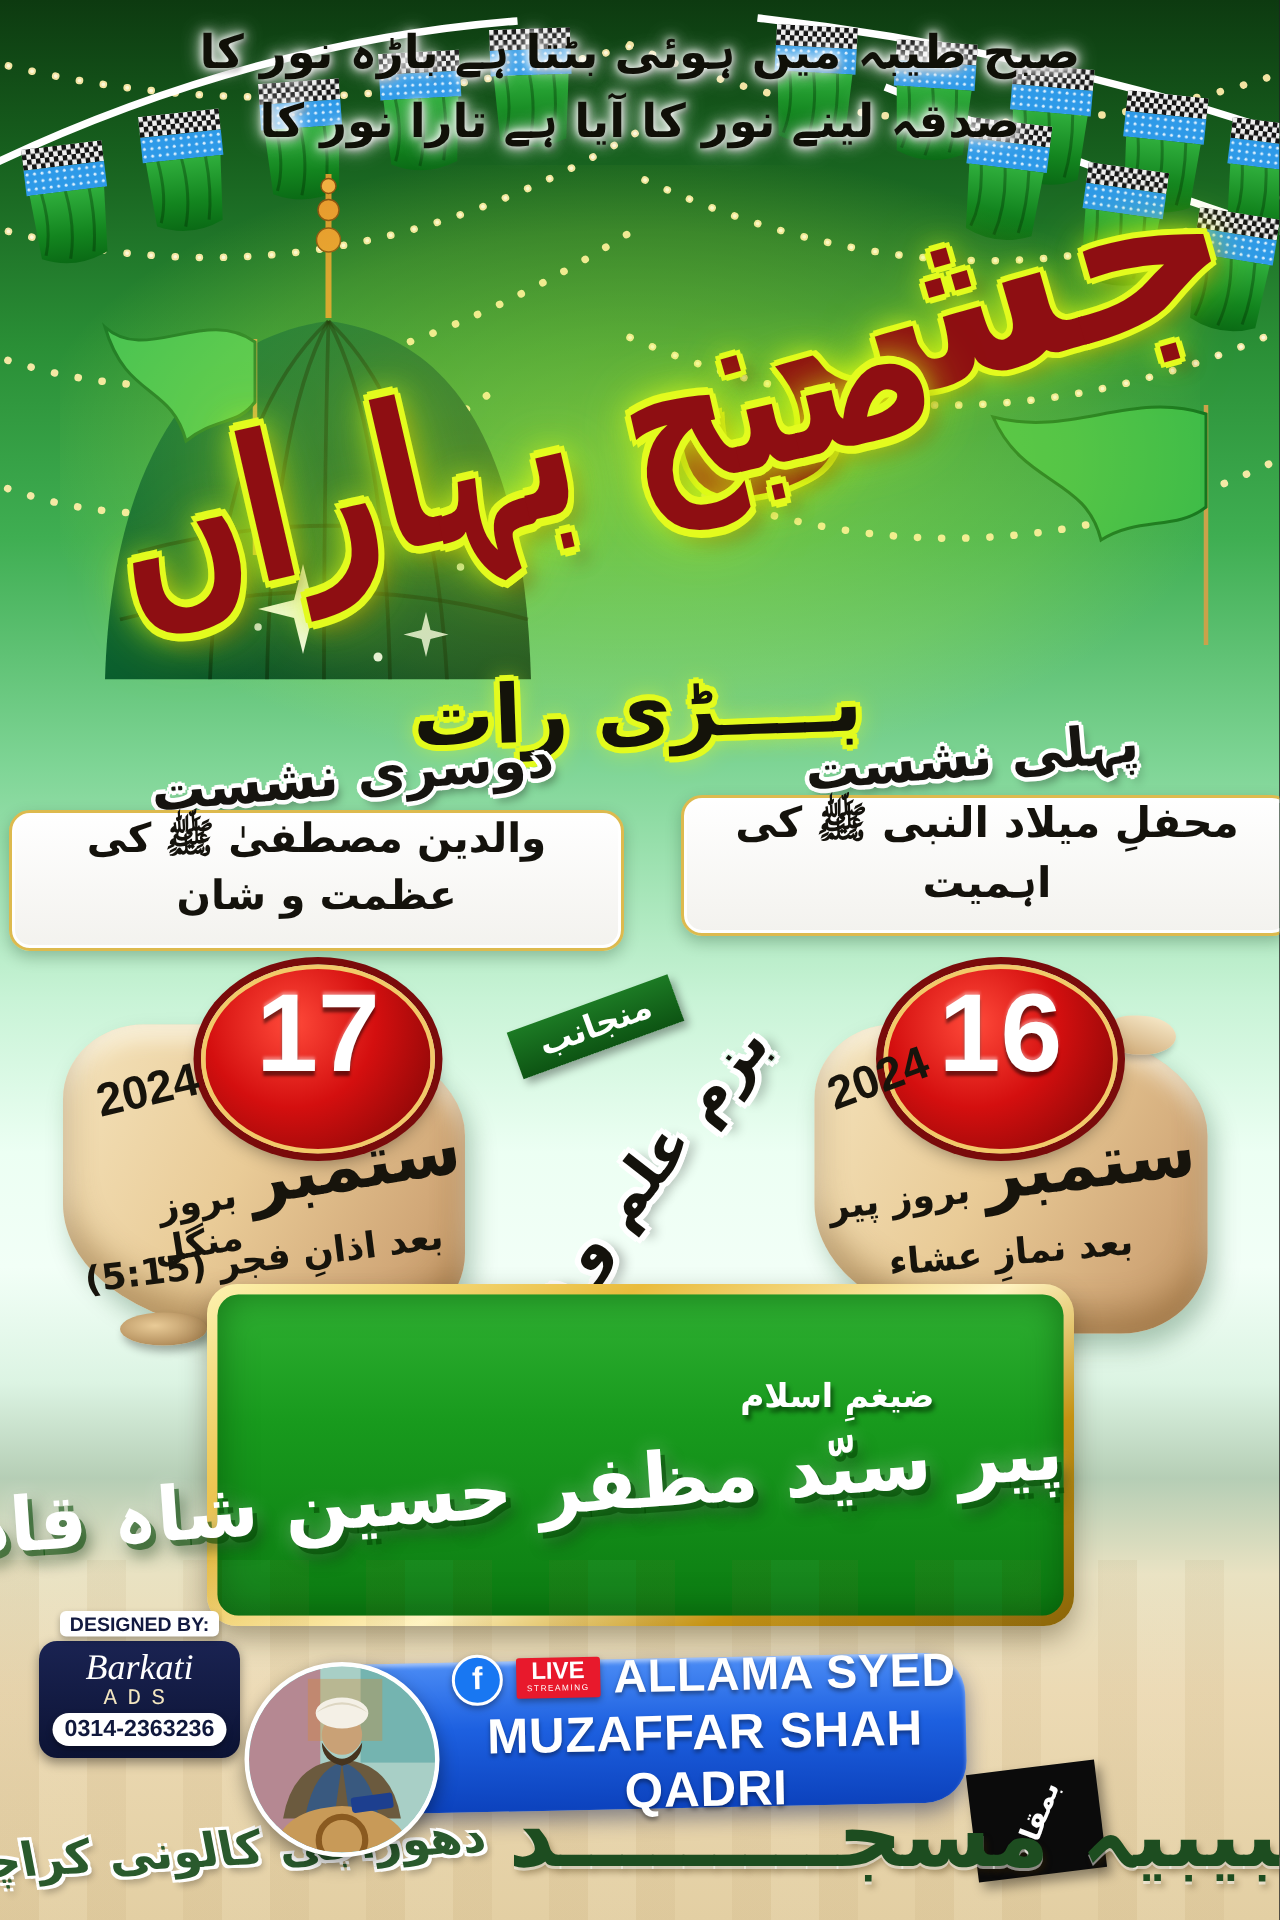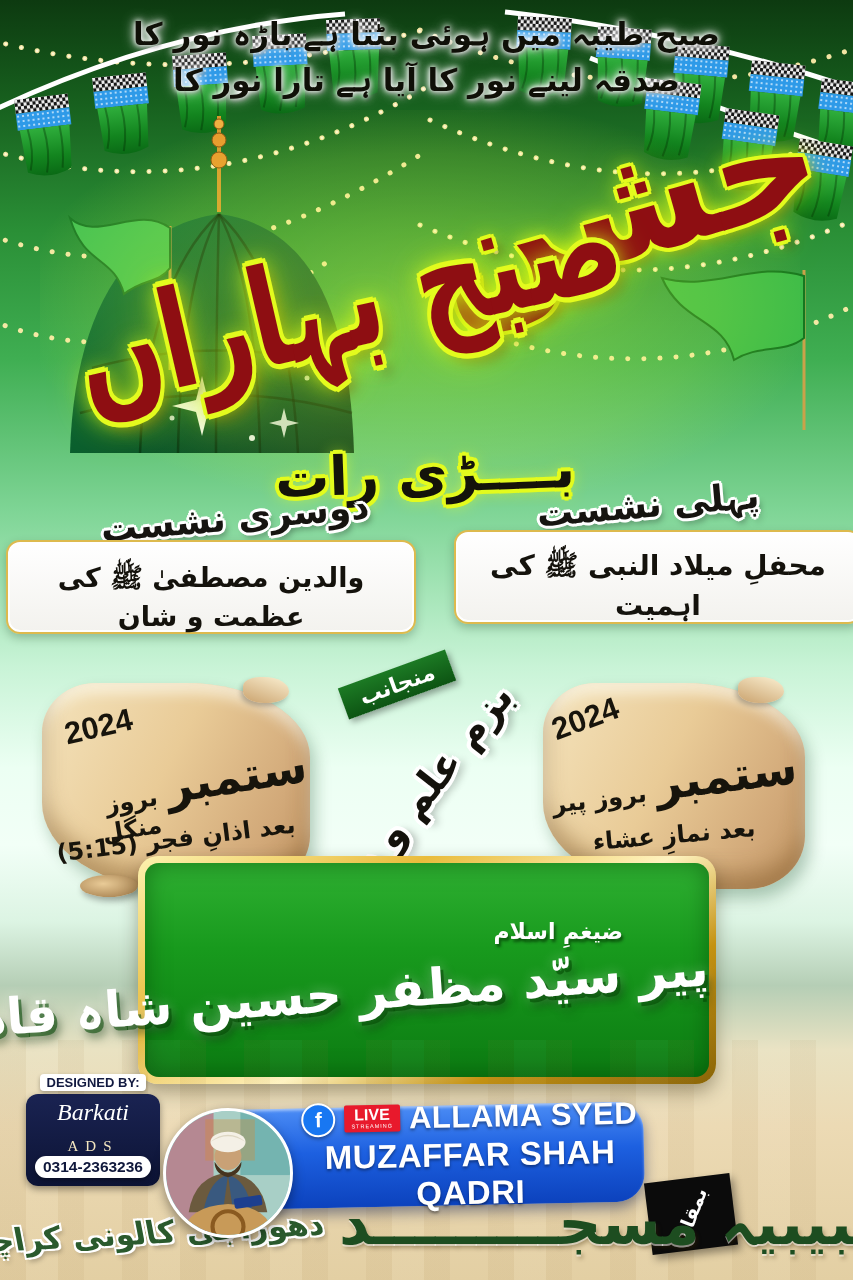--- a/index.html
+++ b/index.html
@@ -2,21 +2,21 @@
 <html lang="ur"><head>
 <meta charset="utf-8">
 <style>
   html,body{margin:0;padding:0;background:#222;}
   #poster{position:relative;width:853px;height:1280px;overflow:hidden;margin:0 auto;
     background:linear-gradient(180deg,#0d3a10 0%,#17601e 8%,#2a8f36 18%,#3fae52 28%,#7fd596 40%,#c8f3d6 52%,#ecfff3 60%,#f2fff7 66%,#dcf4e3 72%,#cfeccfd9 77%,#e9e2c2 82%,#ecdab4 88%,#e3cfa3 100%);
     font-family:"DejaVu Sans",sans-serif;}
   .abs{position:absolute;}
   .ur{direction:rtl;font-family:"DejaVu Sans",sans-serif;}
   .nowrap{white-space:nowrap;}
-  .ctr{display:flex;align-items:flex-end;justify-content:center;text-align:center;}
+  .ctr{display:flex;align-items:flex-start;justify-content:center;text-align:center;}
 
   
   .couplet{left:0;right:0;text-align:center;color:#101008;font-weight:bold;
     text-shadow:0 0 5px #fff,0 0 9px #fff,0 0 14px #ffffffcc,2px 3px 3px rgba(0,0,0,.35);}
   #couplet1{top:16px;font-size:31px;}
   #couplet2{top:62px;font-size:31px;}
 
   
   #title-halo{left:40px;top:110px;width:760px;height:390px;
     background:radial-gradient(ellipse at 50% 50%,rgba(225,255,60,.38),rgba(225,255,60,.15) 55%,transparent 75%);}
@@ -104,21 +104,21 @@
   
   #arches{left:0;top:1040px;width:853px;height:240px;opacity:.5;
     background:repeating-linear-gradient(90deg,rgba(150,115,60,.14) 0 26px,rgba(255,255,255,.08) 26px 58px,rgba(150,115,60,.14) 58px 84px,transparent 84px 122px);}
 
   #designer{left:26px;top:1072px;width:134px;text-align:center;}
   #designer-label{display:inline-block;background:#fff;color:#121a40;font-weight:bold;font-size:13px;
     padding:1px 7px;border-radius:4px;font-family:"Liberation Sans",sans-serif;box-shadow:0 2px 4px rgba(0,0,0,.3);}
   #designer-card{margin-top:3px;background:linear-gradient(180deg,#1a2352,#0c1334);border-radius:12px;padding:6px 4px 8px;
     box-shadow:0 3px 7px rgba(0,0,0,.4);}
   #designer-brand{color:#fff;font-family:"Liberation Serif",serif;font-style:italic;font-size:24px;line-height:1;}
-  #designer-brand2{color:#f3e6c0;font-family:Liberation Serif, serif;font-size:15px;letter-spacing:7px;margin-top:14px;}
+  #designer-brand2{color:#f3e6c0;font-family:Liberation Mono, monospace;font-size:15px;letter-spacing:7px;margin-top:0;}
   #designer-phone{margin-top:1px;display:inline-block;background:#fff;color:#10183c;font-weight:bold;font-size:15.5px;
     font-family:"Liberation Sans",sans-serif;padding:2px 8px;border-radius:12px;box-shadow:0 2px 4px rgba(0,0,0,.35);}
 
   #livebar{left:200px;top:1106px;width:444px;height:100px;border-radius:28px;transform:rotate(-1.2deg);
     background:linear-gradient(180deg,#4b8cf5 0%,#1d60e0 45%,#0c42bd 100%);
     box-shadow:0 6px 14px rgba(0,20,80,.45), inset 0 2px 3px rgba(255,255,255,.5);
     display:flex;flex-direction:column;justify-content:center;padding-left:96px;box-sizing:border-box;}
   .lb-row{display:flex;align-items:center;justify-content:center;gap:9px;}
   .lb-text{color:#fff;font-family:"Liberation Sans",sans-serif;font-weight:bold;letter-spacing:.5px;
     text-shadow:0 2px 3px rgba(0,0,0,.4);}
@@ -270,30 +270,32 @@
     <span>محفلِ میلاد النبی ﷺ کی اہمیت</span>
   </div>
 
   <div id="sess2-head" class="abs ur sess-head nowrap">دوسری نشست</div>
   <div id="sess2-box" class="abs ur sess-box ctr">
     <span>والدین مصطفیٰ ﷺ کی عظمت و شان</span>
   </div>
 
   <div id="card16" class="abs">
     <div class="scroll-bg"></div>
+    <div class="day-badge ctr">16</div>
     <div class="year">2024</div>
     <div class="monthline ur">
       <span class="month">ستمبر</span>
       <span class="weekday">بروز پیر</span>
     </div>
     <div class="timing ur">بعد نمازِ عشاء</div>
   </div>
 
   <div id="card17" class="abs">
     <div class="scroll-bg"></div>
+    <div class="day-badge ctr">17</div>
     <div class="year">2024</div>
     <div class="monthline ur">
       <span class="month">ستمبر</span>
       <span class="weekday">بروز منگل</span>
     </div>
     <div class="timing ur">بعد اذانِ فجر (5:15)</div>
   </div>
 
   <div id="org" class="abs">
     <div id="org-tag" class="ur nowrap">منجانب</div>

